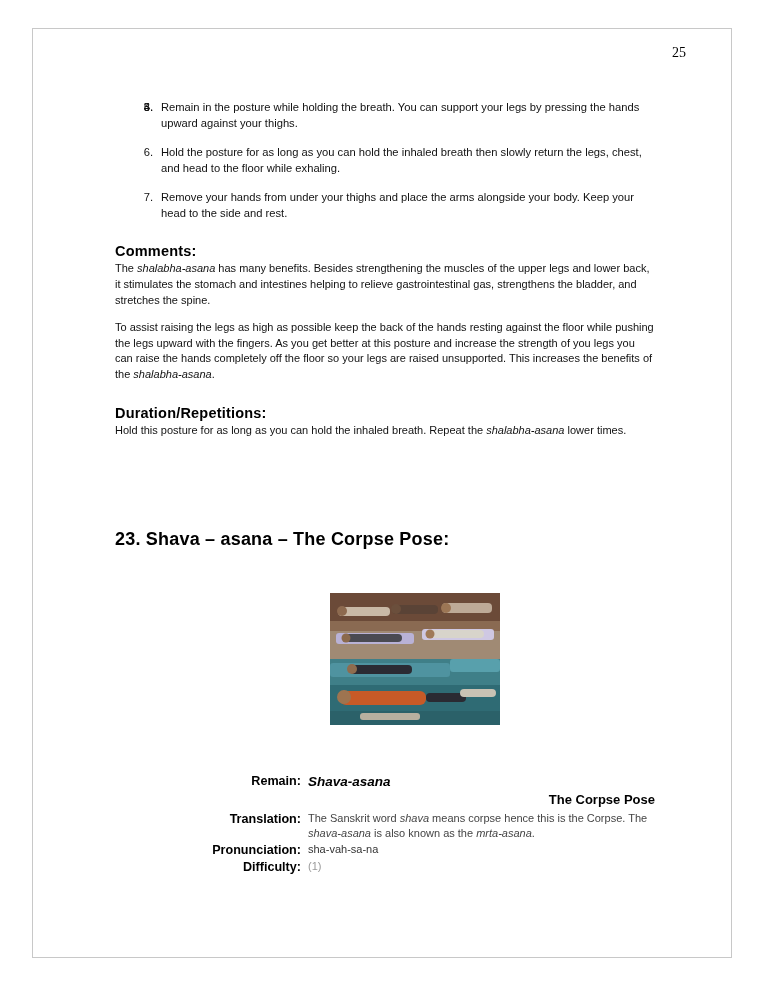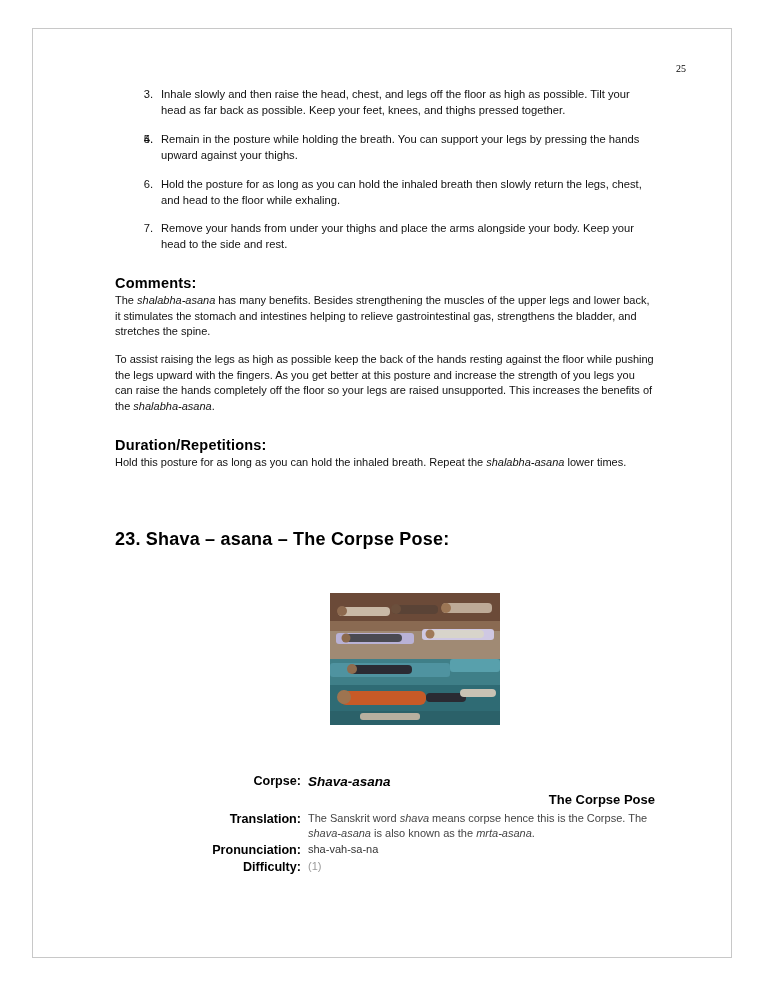--- a/index.html
+++ b/index.html
@@ -21,23 +21,23 @@
     top: 28px;
     width: 700px;
     height: 930px;
     border: 1px solid #c8c8c8;
     box-sizing: border-box;
     background: #ffffff;
   }
   .page-number {
     position: absolute;
     right: 45px;
-    top: 34px;
+    top: 16px;
     font-family: "Liberation Serif", serif;
-    font-size: 10px;
+    font-size: 14px;
     color: #000;
     margin-left: 12px;
   }
   .content {
     position: absolute;
     left: 82px;
     top: 58px;
     width: 540px;
   }
   ol.steps {
@@ -149,21 +149,20 @@
 
 <div class="page">
 
   <div class="page-number">25</div>
 
   <div class="content">
 
     <ol class="steps">
       <li>
         <span class="num">3.</span>
-        <span>Inhale slowly and then raise the head, chest, and legs off the floor as high as possible. Tilt your head as far back as possible. Keep your feet, knees, and thighs pressed together.</span>
       </li>
       <li>
         <span class="num">4.</span>
       </li>
       <li>
         <span class="num">5.</span>
         <span>Remain in the posture while holding the breath. You can support your legs by pressing the hands upward against your thighs.</span>
       </li>
       <li>
         <span class="num">6.</span>
@@ -222,21 +221,21 @@
       <rect x="96" y="100" width="40" height="9" rx="4" fill="#2a2a32"></rect>
       <rect x="130" y="96" width="36" height="8" rx="4" fill="#c9c2b4"></rect>
       <rect x="0" y="118" width="170" height="14" fill="#2b6169"></rect>
       <rect x="30" y="120" width="60" height="7" rx="3" fill="#b8b0a0"></rect>
     </svg>
   </div>
 
   <div class="details">
 
     <div class="detail-row">
-      <div class="detail-label">Corpse:</div>
+      <div class="detail-label">Remain:</div>
       <div class="detail-value bold-italic">Shava-asana</div>
     </div>
 
     <div class="detail-row row-gap-sm">
       <div class="detail-label"></div>
       <div class="detail-value bold">The Corpse Pose</div>
     </div>
 
     <div class="detail-row">
       <div class="detail-label">Translation:</div>

